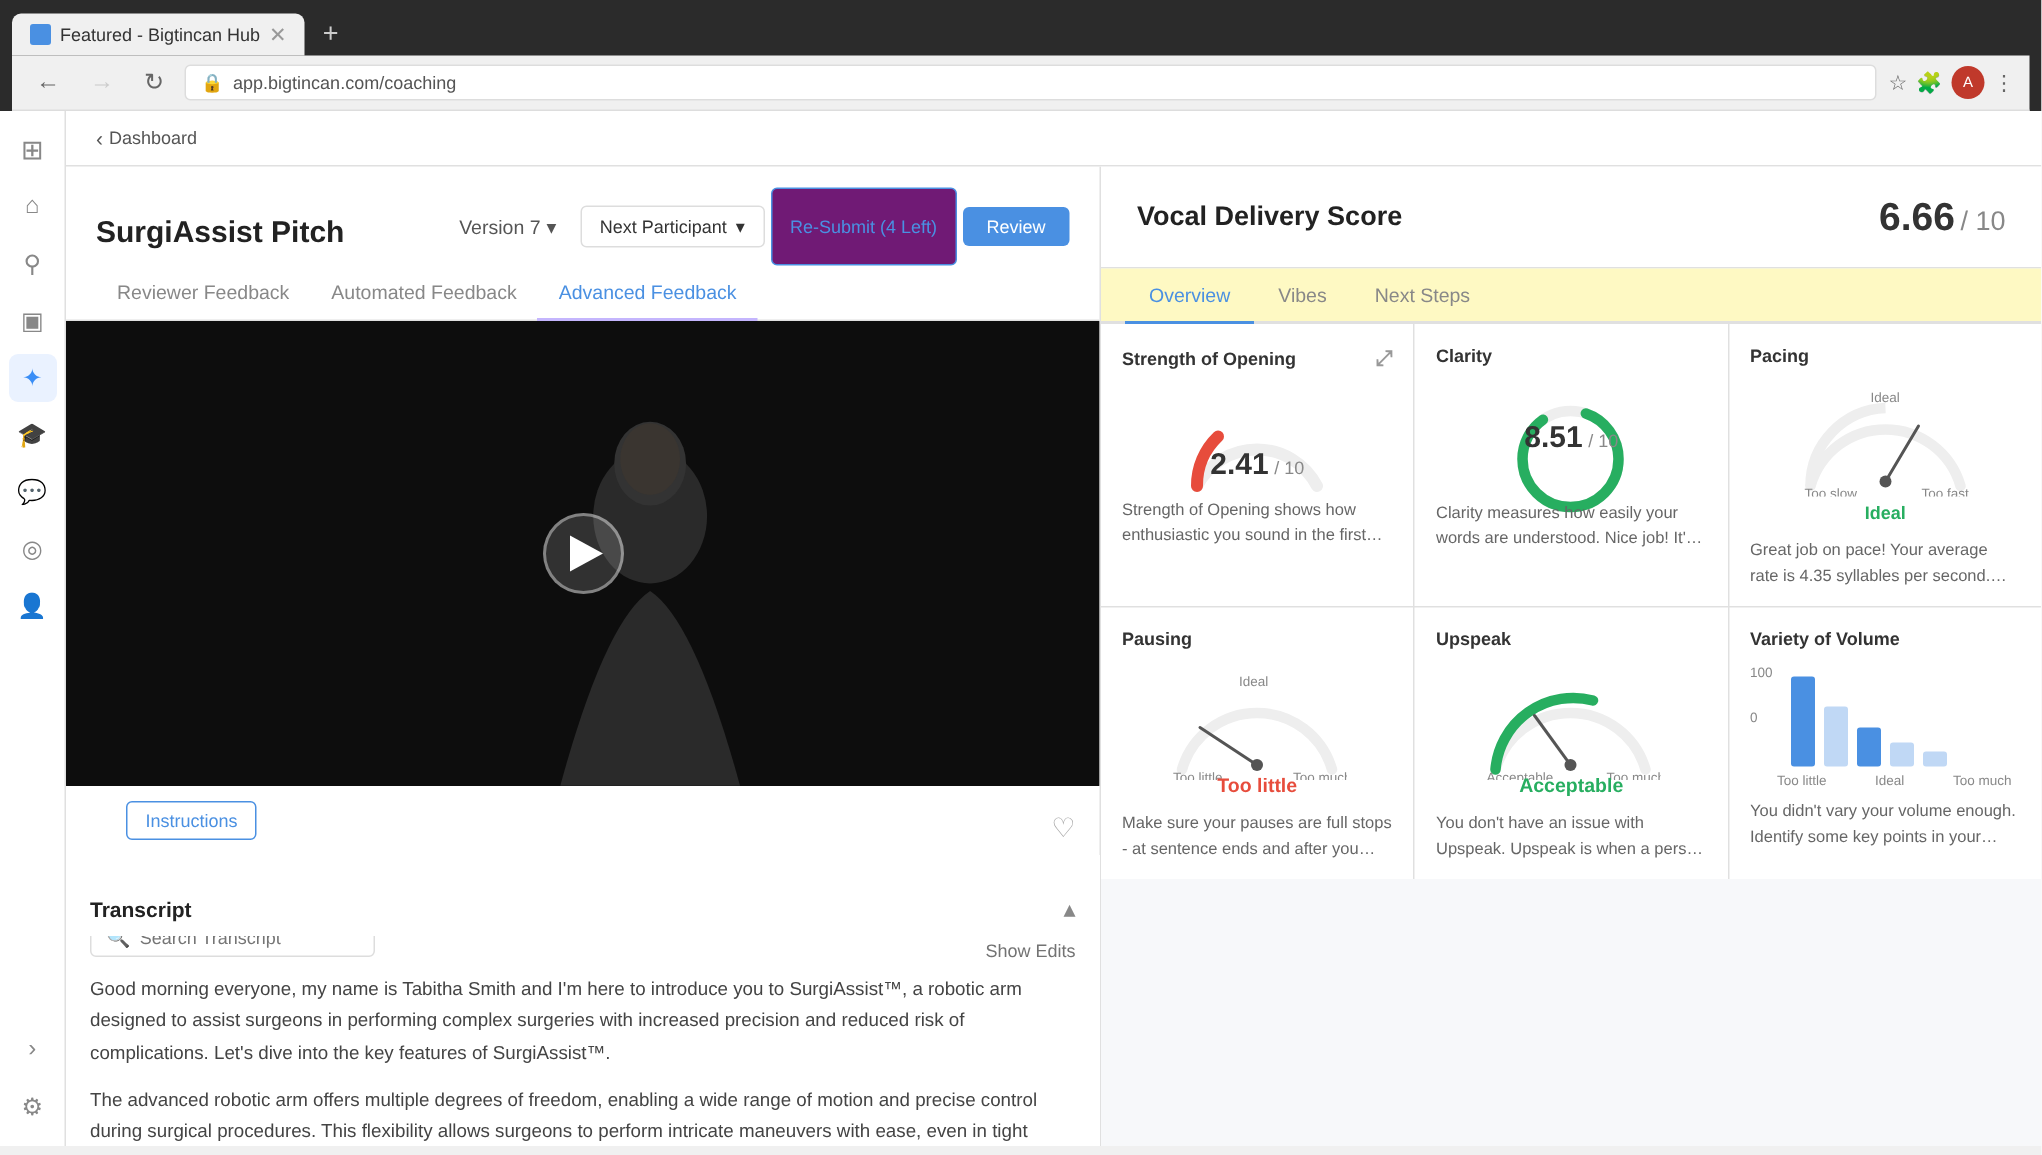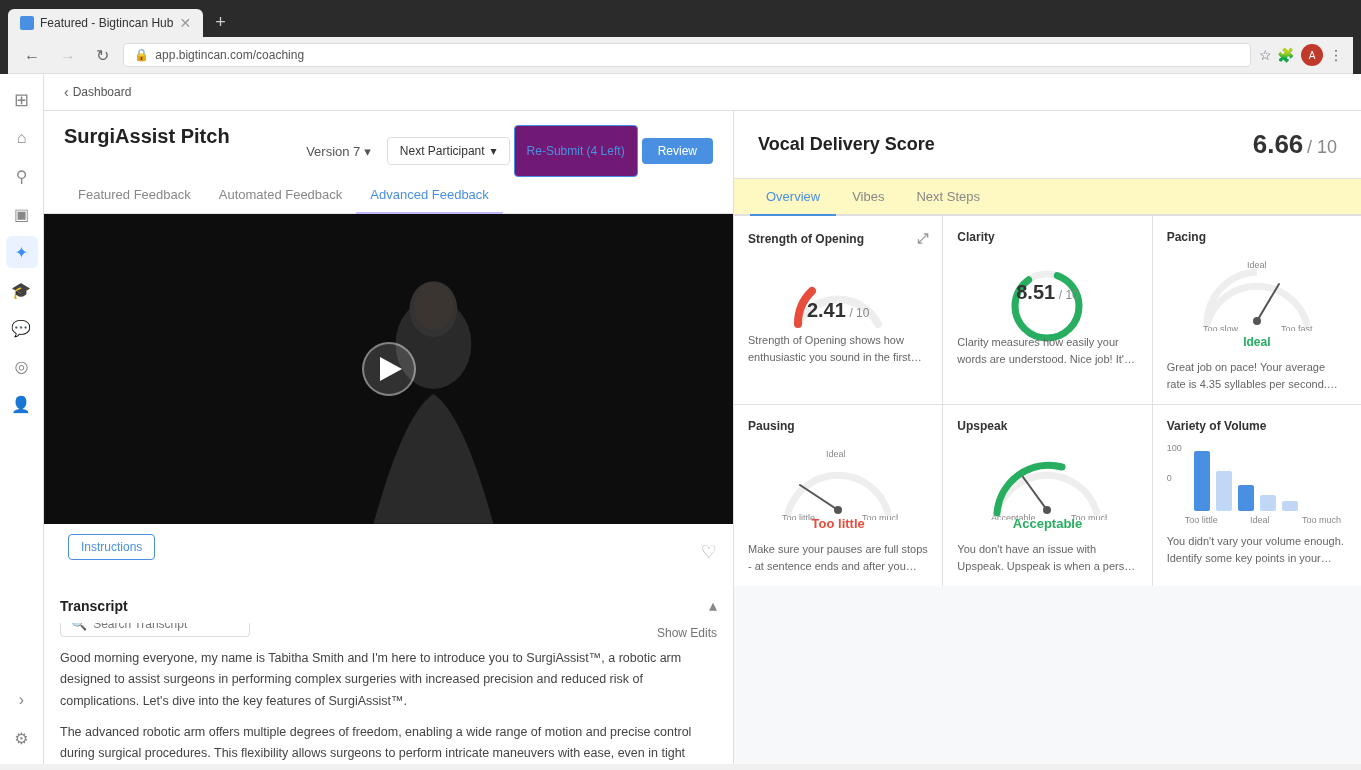--- a/index.html
+++ b/index.html
@@ -46,37 +46,37 @@
     
     .left-panel { width: 690px; display: flex; flex-direction: column; border-right: 1px solid #e0e0e0; overflow: hidden; }
 
     .pitch-header { padding: 14px 20px 0; }
     .pitch-title { font-size: 20px; font-weight: 600; color: #222; margin-bottom: 10px; }
     .pitch-actions { display: flex; align-items: center; gap: 16px; margin-left: auto; }
     .version-selector { font-size: 13px; color: #555; display: flex; align-items: center; gap: 4px; cursor: pointer; }
     .participant-btn { background: #fff; border: 1px solid #ddd; border-radius: 4px; padding: 6px 12px; font-size: 12px; color: #333; cursor: pointer; display: flex; align-items: center; gap: 6px; }
     .resubmit-btn { background: #701a75; border: 1px solid #4a90e2; color: #4a90e2; border-radius: 4px; padding: 18px 12px; font-size: 12px; cursor: pointer; }
     .review-btn { background: #4a90e2; border: none; color: #fff; border-radius: 4px; padding: 6px 16px; font-size: 12px; cursor: pointer; font-weight: 500; }
-    .header-row { display: flex; align-items: flex-start; }
+    .header-row { display: flex; align-items: flex-end; }
 
     .tabs-bar { display: flex; gap: 0; padding: 0 20px; border-bottom: 1px solid #e0e0e0; }
     .tab-item { padding: 10px 14px; font-size: 13px; color: #888; cursor: pointer; border-bottom: 2px solid transparent; margin-bottom: -1px; }
     .tab-item.active { color: #4a90e2; border-bottom: 2px solid #c4b5fd; }
 
     
     .video-container { background: #111; position: relative; width: 100%; height: 310px; flex-shrink: 0; }
     .video-play { position: absolute; top: 50%; left: 50%; transform: translate(-50%, -50%); width: 54px; height: 54px; border-radius: 50%; background: rgba(255,255,255,0.15); display: flex; align-items: center; justify-content: center; cursor: pointer; border: 2px solid rgba(255,255,255,0.4); }
     .play-triangle { width: 0; height: 0; border-style: solid; border-width: 12px 0 12px 22px; border-color: transparent transparent transparent #fff; margin-left: 4px; }
 
     
     .transcript-area { flex: 1; overflow-y: auto; padding: 0 16px; background: #fff; }
     .transcript-header { display: flex; align-items: center; justify-content: space-between; padding: 10px 0 8px; position: sticky; top: 16px; background: #fff; z-index: 2; }
     .transcript-title { font-size: 14px; font-weight: 600; color: #222; }
     .transcript-collapse { color: #888; cursor: pointer; font-size: 16px; }
-    .instructions-btn { border: 1.5px solid #4a90e2; color: #4a90e2; background: #fff; border-radius: 4px; padding: 5px 12px; font-size: 12px; cursor: pointer; font-weight: 500; margin: 0 8px 10px; }
+    .instructions-btn { border: 1.5px solid #4a90e2; color: #4a90e2; background: #fff; border-radius: 4px; padding: 5px 12px; font-size: 12px; cursor: pointer; font-weight: 500; margin: 0 24px 10px; }
     .transcript-controls { display: flex; align-items: center; justify-content: space-between; padding: 0 0 8px; }
     .search-box { display: flex; align-items: center; gap: 6px; border: 1px solid #ddd; border-radius: 4px; padding: 5px 10px; width: 190px; }
     .search-icon-sm { color: #aaa; font-size: 13px; }
     .search-input { border: none; outline: none; font-size: 12px; color: #555; width: 100%; background: transparent; }
     .show-edits { display: flex; align-items: center; gap: 4px; font-size: 12px; color: #737373; flex-direction: column; }
     .toggle { width: 28px; height: 15px; background: #ddd; border-radius: 10px; cursor: pointer; }
     .transcript-text { font-size: 12.5px; line-height: 1.7; color: #444; padding-bottom: 16px; }
     .transcript-text p { margin-bottom: 10px; }
 
     
@@ -177,21 +177,21 @@
                 </button>
                 <button class="review-btn">
                   <span>Review</span>
                 </button>
               </div>
             </div>
           </div>
         </div>
 
         <div class="tabs-bar">
-          <div class="tab-item">Featured Feedback</div>
+          <div class="tab-item">Reviewer Feedback</div>
           <div class="tab-item">Automated Feedback</div>
           <div class="tab-item active">Advanced Feedback</div>
         </div>
 
         <div class="video-container">
           
           <svg width="100%" height="310" viewBox="0 0 690 310">
             <rect width="690" height="310" fill="#0d0d0d"></rect>
 
             <ellipse cx="390" cy="130" rx="38" ry="45" fill="#2a2a2a"></ellipse>

